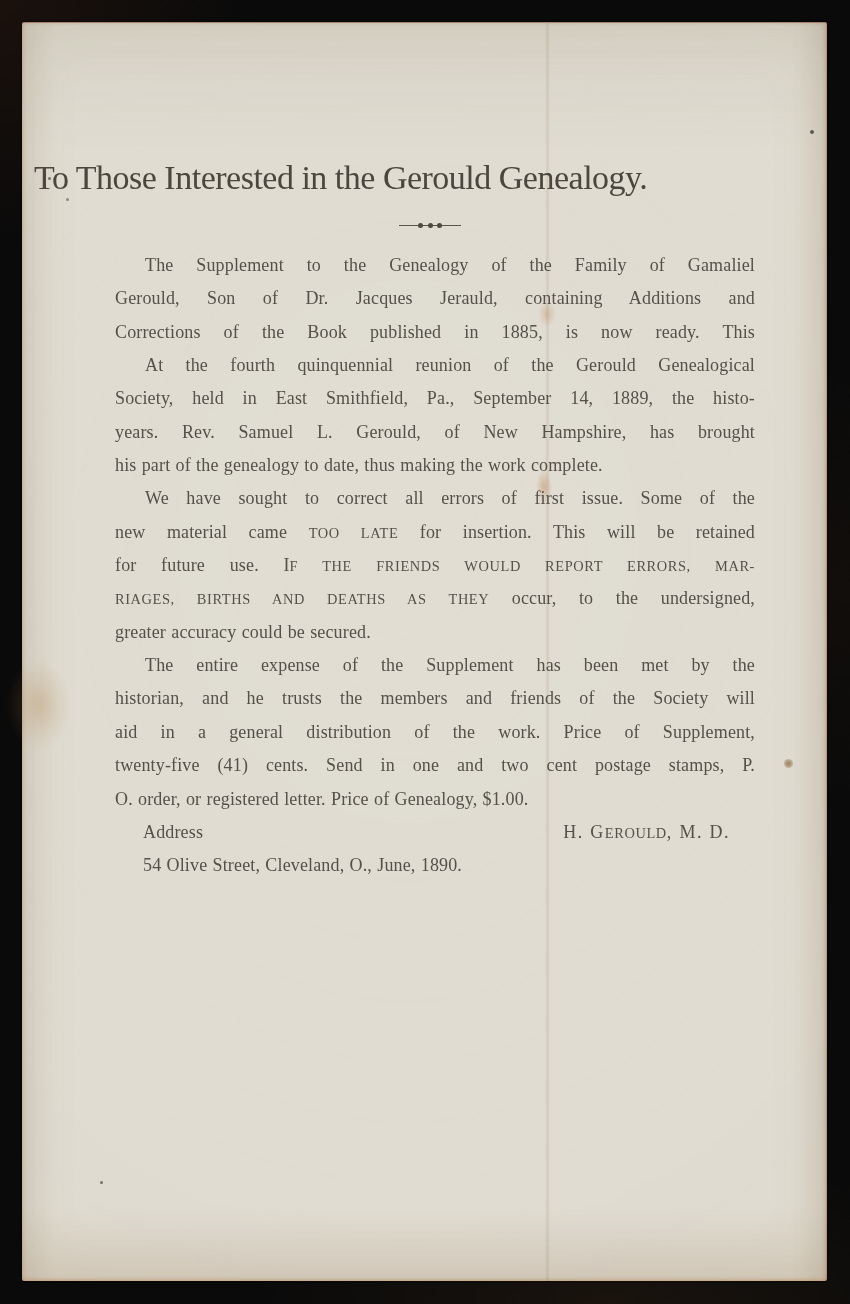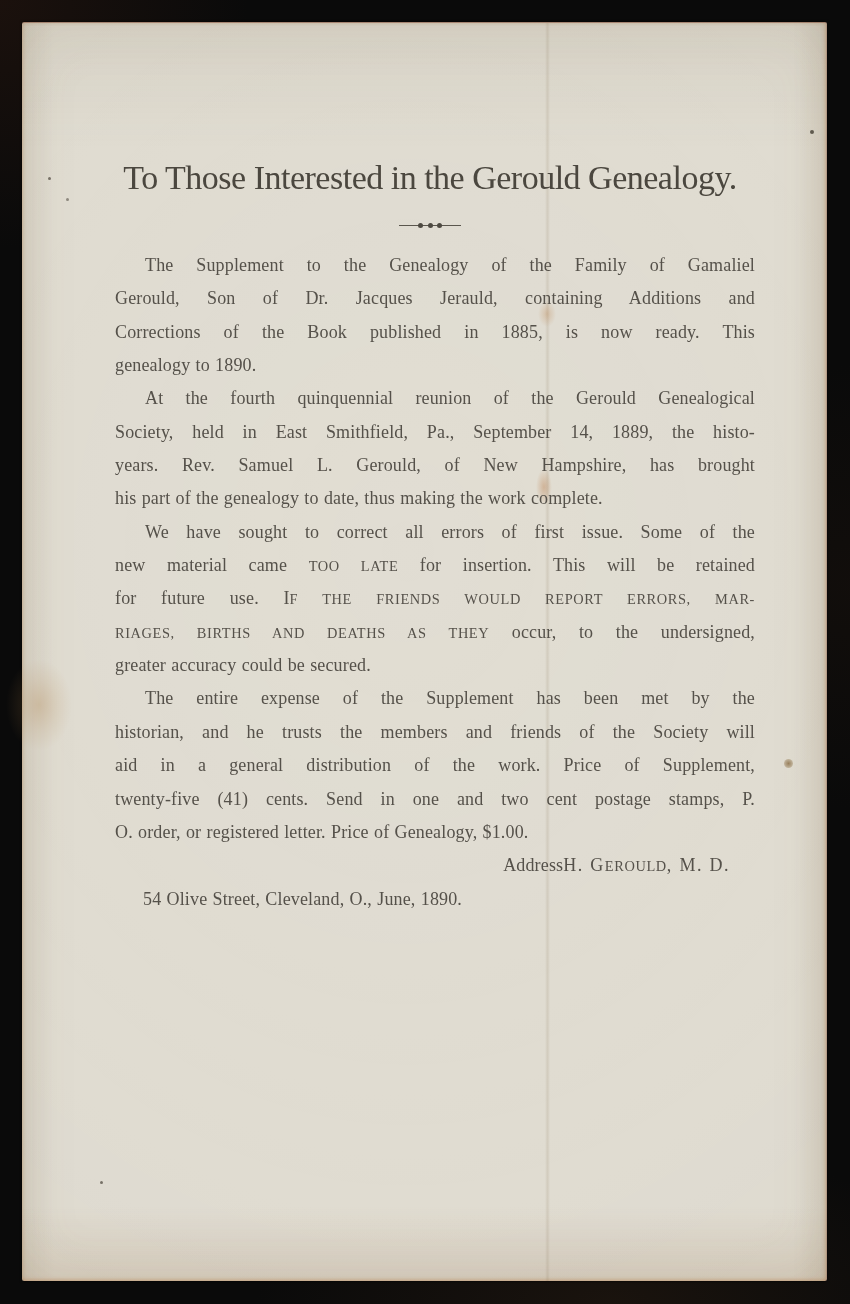--- a/index.html
+++ b/index.html
@@ -43,21 +43,21 @@
   .dot-brown{left:762px;top:736px;width:9px;height:9px;border-radius:50%;
     background:radial-gradient(circle, rgba(140,112,72,0.85), rgba(150,124,84,0.35) 75%, transparent);}
   .speck{position:absolute;border-radius:50%;background:#4a443a;}
   .speck-a{left:26px;top:154px;width:3px;height:3px;opacity:.7;}
   .speck-b{left:44px;top:175px;width:3px;height:3px;opacity:.55;}
   .speck-c{left:788px;top:107px;width:4px;height:4px;opacity:.85;}
   .speck-d{left:78px;top:1158px;width:3px;height:3px;opacity:.7;}
   
   .title{
     position:absolute;left:12px;right:0;top:133px;margin:0;
-    text-align:center;font-weight:normal;
+    text-align:left;font-weight:normal;
     font-size:34px;line-height:44px;letter-spacing:-0.5px;
     color:#4b473f;white-space:nowrap;
   }
   
   .divider{position:absolute;top:198px;left:calc(50% + 6px);transform:translateX(-50%);
     width:62px;height:9px;}
   .divider .rule{position:absolute;left:0;right:0;top:3.6px;height:1.7px;background:#5a564d;}
   .divider .dots{position:absolute;left:50%;top:1.6px;transform:translateX(-50%);
     display:flex;gap:4.5px;}
   .divider .dot{width:5px;height:5px;border-radius:50%;background:#4d4941;}
@@ -65,21 +65,21 @@
   .doc-body{
     position:absolute;left:93px;top:226px;width:640px;
     font-size:18px;line-height:33.35px;word-spacing:0.6px;letter-spacing:0.15px;
     color:#55514a;
   }
   .paragraph{margin:0;}
   .line{text-align:justify;text-align-last:justify;height:33.35px;}
   .line.indent{padding-left:30px;}
   .line.last{text-align-last:left;}
   .sc{font-size:0.8em;letter-spacing:0.6px;}
-  .sig-row{display:flex;justify-content:flex-end;height:33.35px;
+  .sig-row{display:flex;justify-content:space-between;height:33.35px;
     padding-left:28px;padding-right:25px;}
   .sig-name{letter-spacing:1.5px;white-space:nowrap;}
   .addr-row{height:33.35px;padding-left:28px;}
 </style>
 </head>
 <body>
 
 <div class="canvas">
   <div class="paper">
 
@@ -103,21 +103,20 @@
         <i class="dot"></i>
       </span>
     </div>
 
     <div class="doc-body">
       <div id="paras">
           <div class="paragraph">
             <div class="line indent"><span>The Supplement to the Genealogy of the Family of Gamaliel</span></div>
             <div class="line"><span>Gerould, Son of Dr. Jacques Jerauld, containing Additions and</span></div>
             <div class="line"><span>Corrections of the Book published in 1885, is now ready. This</span></div>
-            <div class="line last"><span>genealogy to 1890.</span></div>
           </div>
           <div class="paragraph">
             <div class="line indent"><span>At the fourth quinquennial reunion of the Gerould Genealogical</span></div>
             <div class="line"><span>Society, held in East Smithfield, Pa., September 14, 1889, the histo-</span></div>
             <div class="line"><span>years. Rev. Samuel L. Gerould, of New Hampshire, has brought</span></div>
             <div class="line last"><span>his part of the genealogy to date, thus making the work complete.</span></div>
           </div>
           <div class="paragraph">
             <div class="line indent"><span>We have sought to correct all errors of first issue. Some of the</span></div>
             <div class="line"><span>new material came </span><span class="sc">TOO LATE</span><span> for insertion. This will be retained</span></div>

